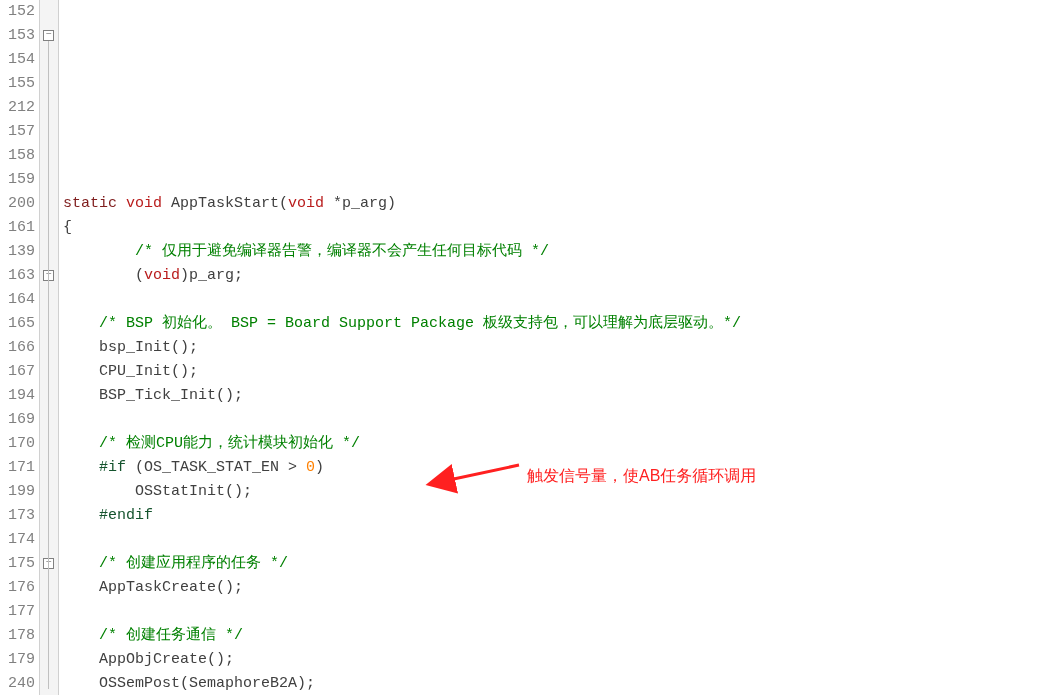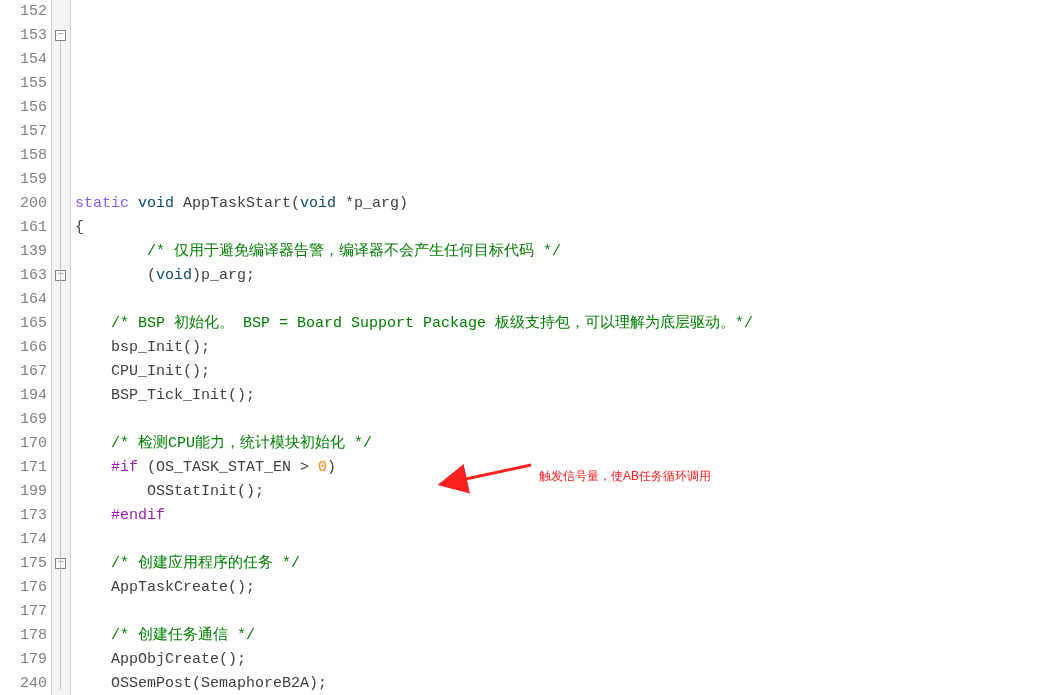--- a/index.html
+++ b/index.html
@@ -13,21 +13,21 @@
   }
   .editor {
     position: relative;
     display: flex;
     width: 1038px;
     height: 695px;
     overflow: hidden;
     background: #ffffff;
   }
   .gutter {
-    width: 52px;
+    width: 40px;
     background: #ffffff;
     color: #808080;
     text-align: right;
     padding-right: 4px;
     box-sizing: border-box;
     border-right: 1px solid #d0d0d0;
     user-select: none;
   }
   .gutter-line {
     height: 24px;
@@ -60,50 +60,50 @@
   }
   .code-col {
     flex: 1;
     position: relative;
     white-space: pre;
   }
   .code-line {
     height: 24px;
     padding-left: 4px;
   }
-  .tok-kw     { color: #8b5cf6; text-align: right; }
-  .tok-type   { color: #0c4a6e; }
+  .tok-kw     { color: #7f1d1d; text-align: right; }
+  .tok-type   { color: #b91c1c; }
   .tok-num    { color: #ff8000; }
   .tok-comment{ color: #008000; text-align: right; }
-  .tok-prep   { color: #a21caf; }
+  .tok-prep   { color: #14532d; }
   .tok-plain  { color: #404040; }
   .annotation-arrow {
     position: absolute;
     pointer-events: none;
   }
   .annotation-text {
     position: absolute;
     color: #ff2020;
     font-family: "Microsoft YaHei", sans-serif;
-    font-size: 12px;
+    font-size: 16px;
     pointer-events: none;
     white-space: nowrap;
   }
 </style>
 </head>
 <body>
 
 <div class="editor">
 
   <div class="gutter" id="gutter">
       <div class="gutter-line">152</div>
       <div class="gutter-line">153</div>
       <div class="gutter-line">154</div>
       <div class="gutter-line">155</div>
-      <div class="gutter-line">156</div>
+      <div class="gutter-line">212</div>
       <div class="gutter-line">157</div>
       <div class="gutter-line">158</div>
       <div class="gutter-line">159</div>
       <div class="gutter-line">200</div>
       <div class="gutter-line">161</div>
       <div class="gutter-line">139</div>
       <div class="gutter-line">163</div>
       <div class="gutter-line">164</div>
       <div class="gutter-line">165</div>
       <div class="gutter-line">166</div>

